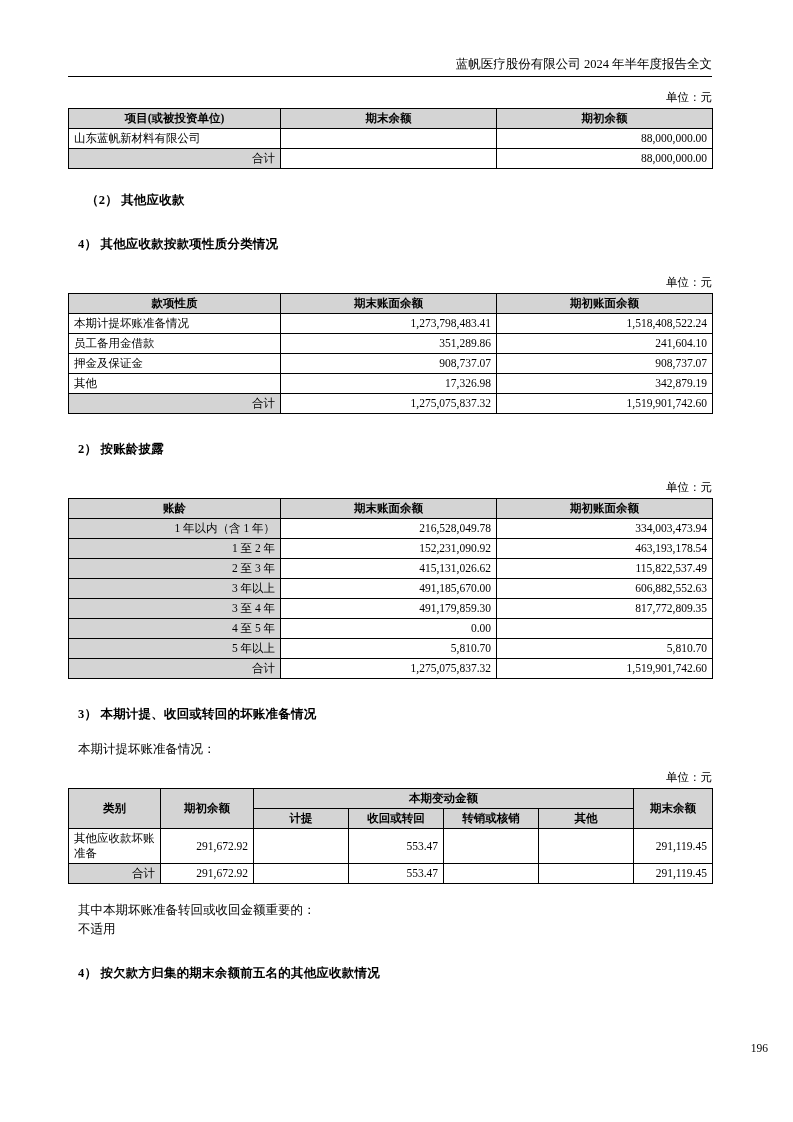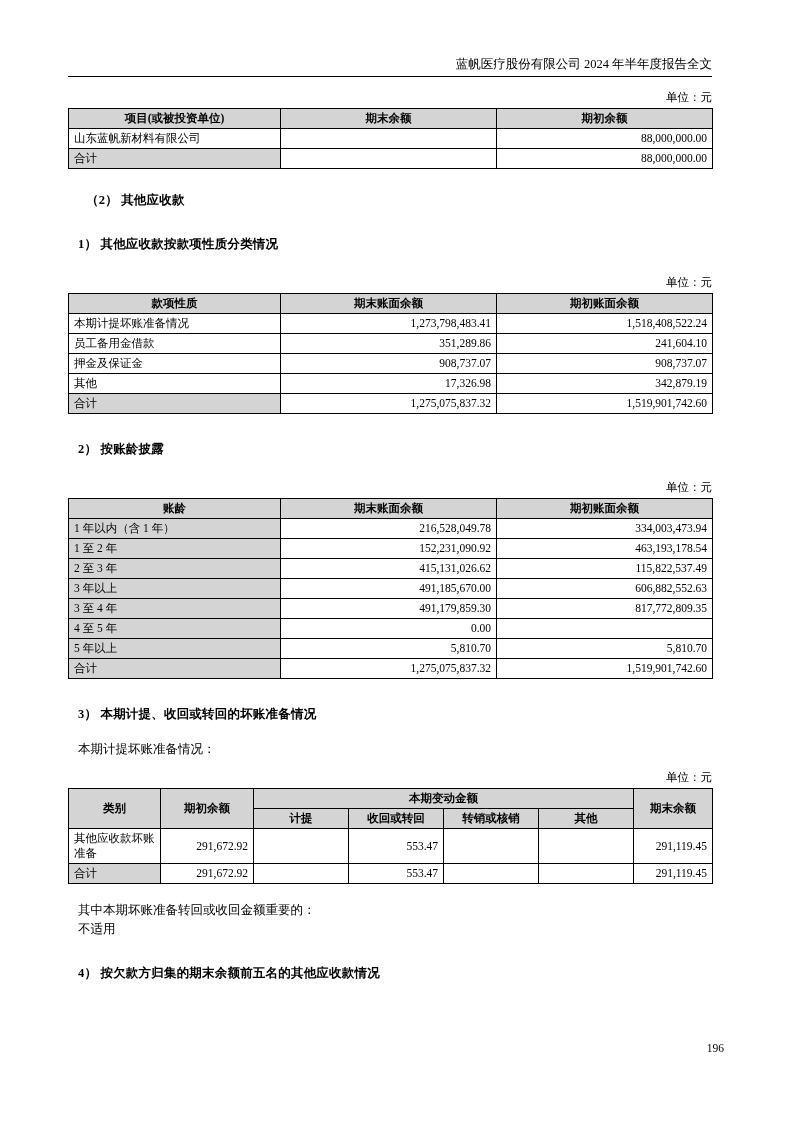--- a/index.html
+++ b/index.html
@@ -94,21 +94,21 @@
     vertical-align: middle;
     word-wrap: break-word;
   }
   table.fin th {
     background: #d4d4d4;
     font-weight: bold;
     text-align: center;
   }
   td.lbl {
     background: #d4d4d4;
-    text-align: left;
+    text-align: right;
   }
   td.lbl-white {
     background: #ffffff;
     text-align: left;
   }
   td.num {
     text-align: right;
     background: #ffffff;
     font-variant-numeric: tabular-nums;
   }
@@ -120,20 +120,21 @@
 
   
   .page-number {
     position: absolute;
     left: 0;
     top: 1041px;
     width: 724px;
     text-align: right;
     font-size: 11.5px;
     line-height: 14px;
+    padding-left: 44px;
   }
 </style>
 </head>
 <body>
 
 <div class="page">
 
   <div class="page-header">蓝帆医疗股份有限公司 2024 年半年度报告全文</div>
 
   <div class="content">
@@ -163,21 +164,21 @@
             <td class="lbl">合计</td>
             <td class="num"></td>
             <td class="num">88,000,000.00</td>
           </tr>
         </tbody>
       </table>
     </div>
 
     <h3 class="heading-lv1">（2） 其他应收款</h3>
 
-    <h4 class="heading-lv2">1） 其他应收款按款项性质分类情况</h4>
+    <h4 class="heading-lv2">4） 其他应收款按款项性质分类情况</h4>
 
     <div class="spacer-22"></div>
 
     <div class="unit-line">单位：元</div>
     <div class="tbl-wrap">
       <table class="fin">
         <colgroup>
           <col style="width:212px">
             <col style="width:216px">
             <col style="width:216px">

